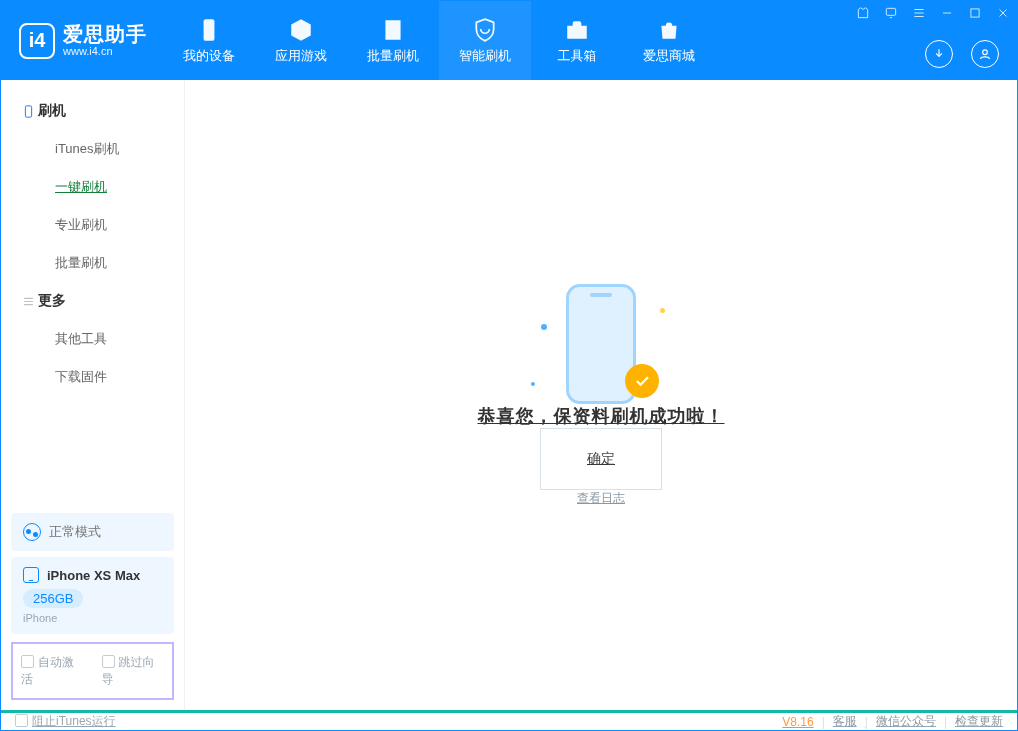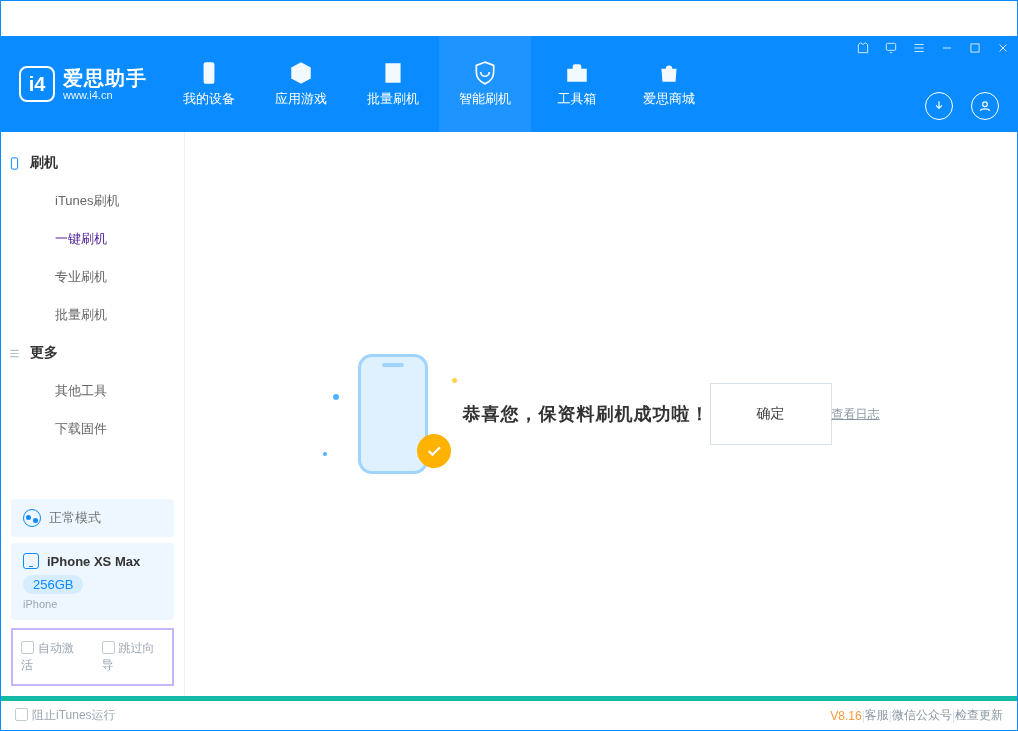--- a/index.html
+++ b/index.html
@@ -1,19 +1,19 @@
 <!DOCTYPE html>
 <html><head>
 <meta charset="utf-8">
 <style>
 * { margin: 0; padding: 0; box-sizing: border-box; font-family: "Microsoft YaHei", Arial, sans-serif; }
 body { background: #fff; width: 1018px; height: 731px; border: 1px solid #0a8bff; display:flex; flex-direction:column; }
 
 
-.header { background: linear-gradient(#0a8bff,#0a8bff); height: 96px; display: flex; align-items: stretch; color: #fff; position: relative; margin-top: 35px; }
+.header { background: linear-gradient(#0a8bff,#0a8bff); height: 79px; display: flex; align-items: stretch; color: #fff; position: relative; }
 .logo-area { display: flex; align-items: center; padding: 0 16px 0 18px; }
 .logo-badge { width:36px; height:36px; border-radius:8px; border:2.5px solid #fff; display:flex; align-items:center; justify-content:center; font-weight:bold; font-size:20px; color:#fff; margin-right:8px;}
 .logo-text { display:flex; flex-direction:column; line-height:1.1;}
 .logo-title { font-size:20px; font-weight:600; letter-spacing:1px;}
 .logo-sub { font-size:11px; opacity:.9;}
 
 .nav { display:flex; align-items:stretch; }
 .nav-item { width:92px; display:flex; flex-direction:column; align-items:center; justify-content:center; font-size:13px; gap:4px; cursor:pointer; }
 .nav-item svg { width:26px; height:26px; fill:#fff; opacity:.95;}
 .nav-item.active { background: rgba(255,255,255,0.08); }
@@ -23,60 +23,60 @@
 .window-controls .wc svg { width:14px; height:14px; stroke:#fff; fill:none; stroke-width:1.5; }
 
 .header-right-icons { position:absolute; right:18px; bottom:12px; display:flex; gap:18px; }
 .header-right-icons .circ { width:28px; height:28px; border:1.5px solid #fff; border-radius:50%; display:flex; align-items:center; justify-content:center; cursor:pointer;}
 .header-right-icons .circ svg { width:14px; height:14px; stroke:#fff; fill:none; stroke-width:2;}
 
 
 .body { flex:1; display:flex; overflow:hidden; background:#fff; }
 
 .sidebar { width:184px; border-right:1px solid #eef2f6; display:flex; flex-direction:column; font-size:13px; color:#555; padding-top:12px;}
-.side-section-h { display:flex; align-items:center; gap:8px; padding:10px 6px; font-weight:600; color:#333; font-size:14px;}
+.side-section-h { display:flex; align-items:center; gap:2px; padding:10px 20px; font-weight:600; color:#333; font-size:14px;}
 .side-section-h svg { width:15px; height:15px; }
 .side-sub { padding:10px 10px 10px 54px; cursor:pointer; color:#666; }
-.side-sub.active { color:#4c1d95; }
+.side-sub.active { color:#15803d;text-decoration:underline; }
 
 .sidebar-bottom { margin-top:auto; }
 .mode-card, .device-card { margin:6px 10px; background:#eef7ff; border-radius:4px; padding:10px 12px; }
 .mode-card { display:flex; align-items:center; gap:8px; color:#737373; font-size:13px;}
 .mode-icon { width:18px; height:18px; border:1.5px solid #0a8bff; border-radius:50%; position:relative;}
 .mode-icon::before, .mode-icon::after { content:""; position:absolute; width:5px; height:5px; background:#0a8bff; border-radius:50%;}
 .mode-icon::before { left:2px; top:5px;}
 .mode-icon::after { right:2px; bottom:3px;}
 
 .device-card .dev-row { display:flex; align-items:center; gap:8px; font-weight:600; color:#333; font-size:13px;}
 .dev-phone-ico { width:16px;height:16px; border:1.5px solid #0a8bff; border-radius:3px; position:relative;}
 .dev-phone-ico::after{content:"";position:absolute;left:50%;bottom:1px;width:4px;height:1.5px;background:#0a8bff;transform:translateX(-50%);}
 .cap-badge { margin-top:6px; display:inline-block; background:#d6ecff; color:#0a8bff; font-size:13px; padding:2px 10px; border-radius:10px;}
 .dev-type { margin-top:4px; font-size:11px; color:#9aa7b3;}
 
 .check-row { border:2px solid #c4b5fd; margin:8px 10px 10px 10px; padding:10px 8px; display:flex; gap:18px; align-items:center; font-size:12px; color:#9aa7b3;}
 .fake-check { width:13px;height:13px;border:1px solid #c3ccd5; border-radius:2px; display:inline-block; margin-right:4px; vertical-align:-2px; cursor:pointer;}
 
 
-.main { flex:1; display:flex; flex-direction:row; align-items:center; justify-content:center; color:#333; position:relative; }
+.main { flex:1; display:flex; flex-direction:column; align-items:center; justify-content:center; color:#333; position:relative;text-decoration:underline; }
 .phone-illus { position:relative; width:140px; height:120px; }
 .phone-shape { width:70px; height:120px; border:3px solid #9fd4ff; border-radius:14px; background:#dff1ff; margin:0 auto; position:relative;}
 .phone-shape::before { content:""; position:absolute; top:6px; left:50%; transform:translateX(-50%); width:22px; height:4px; background:#9fd4ff; border-radius:3px;}
 .badge-check { position:absolute; right:12px; bottom:6px; width:34px; height:34px; background:#ffb300; border-radius:50%; display:flex; align-items:center; justify-content:center;}
 .badge-check svg { width:18px; height:18px; stroke:#fff; stroke-width:3; fill:none;}
 .spark { position:absolute; width:6px;height:6px;background:#4fb2ff;border-radius:50%;}
 .spark.s1{left:10px;top:40px;} .spark.s2{right:6px;top:24px;width:5px;height:5px;background:#ffd24d;} .spark.s3{left:0;bottom:18px;width:4px;height:4px;}
 
 .success-text { font-size:18px; font-weight:600; letter-spacing:1px;}
 .ok-btn { border:1px solid #d9e1e8; background:#fff; padding:21px 46px; font-size:14px; color:#444; cursor:pointer; border-radius:0;}
 .log-link { font-size:12px; color:#8a97a3; text-decoration:underline; cursor:pointer;}
 
 
-.footer { height:34px; border-top:5px solid #14b8a6; display:flex; align-items:center; font-size:12px; color:#9aa7b3; padding:0 14px; gap:8px;}
+.footer { height:20px; border-top:3px solid #14b8a6; display:flex; align-items:center; font-size:12px; color:#9aa7b3; padding:0 14px; gap:8px;text-decoration:underline;}
 .footer .fake-check{ }
-.footer-right { margin-left:auto; display:flex; align-items:center; gap:0;}
+.footer-right { margin-left:auto; display:flex; align-items:center; gap:8px;}
 .footer-right .sep { color:#d9e1e8;}
 .footer-link { color:#8a97a3; cursor:pointer;}
 .ver { color:#ff9a3c; }
 </style>
 </head>
 <body>
 
 <div class="header">
   <div class="logo-area">
     <div class="logo-badge">i4</div>

